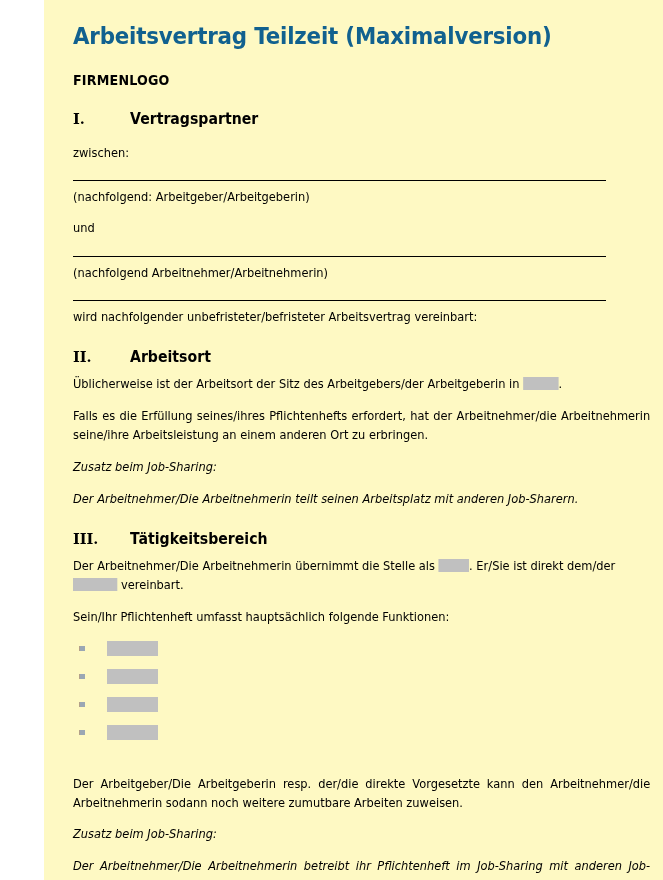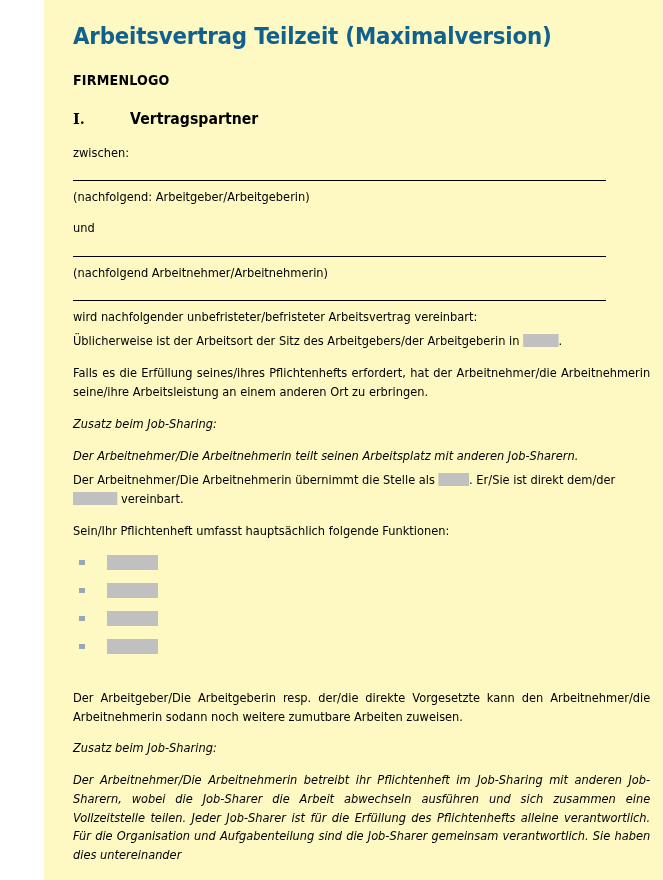--- a/index.html
+++ b/index.html
@@ -181,31 +181,39 @@
     <p class="body nojustify">und</p>
 
     <div class="rule r2"></div>
 
     <p class="caption">(nachfolgend Arbeitnehmer/Arbeitnehmerin)</p>
 
     <div class="rule r3"></div>
 
     <p class="caption">wird nachfolgender unbefristeter/befristeter Arbeitsvertrag vereinbart:</p>
 
+    <div class="section-heading">
+      <span class="numeral">II.</span>
+      <span class="heading-text">Arbeitsort</span>
+    </div>
 
     <p class="body tight nojustify">
       <span>Üblicherweise ist der Arbeitsort der Sitz des Arbeitgebers/der Arbeitgeberin in </span><span class="ph w-city"></span><span>.</span>
     </p>
 
     <p class="body">Falls es die Erfüllung seines/ihres Pflichtenhefts erfordert, hat der Arbeitnehmer/die Arbeitnehmerin seine/ihre Arbeitsleistung an einem anderen Ort zu erbringen.</p>
 
     <p class="body italic nojustify">Zusatz beim Job-Sharing:</p>
 
     <p class="body italic nojustify">Der Arbeitnehmer/Die Arbeitnehmerin teilt seinen Arbeitsplatz mit anderen Job-Sharern.</p>
 
+    <div class="section-heading">
+      <span class="numeral">III.</span>
+      <span class="heading-text">Tätigkeitsbereich</span>
+    </div>
 
     <p class="body tight nojustify">
       <span>Der Arbeitnehmer/Die Arbeitnehmerin übernimmt die Stelle als </span><span class="ph w-role"></span><span>. Er/Sie ist direkt dem/der </span><span class="ph w-sup"></span><span> vereinbart.</span>
     </p>
 
     <p class="body nojustify">Sein/Ihr Pflichtenheft umfasst hauptsächlich folgende Funktionen:</p>
 
     <ul class="fn-list">
       <li>
         <span class="bullet"></span>

